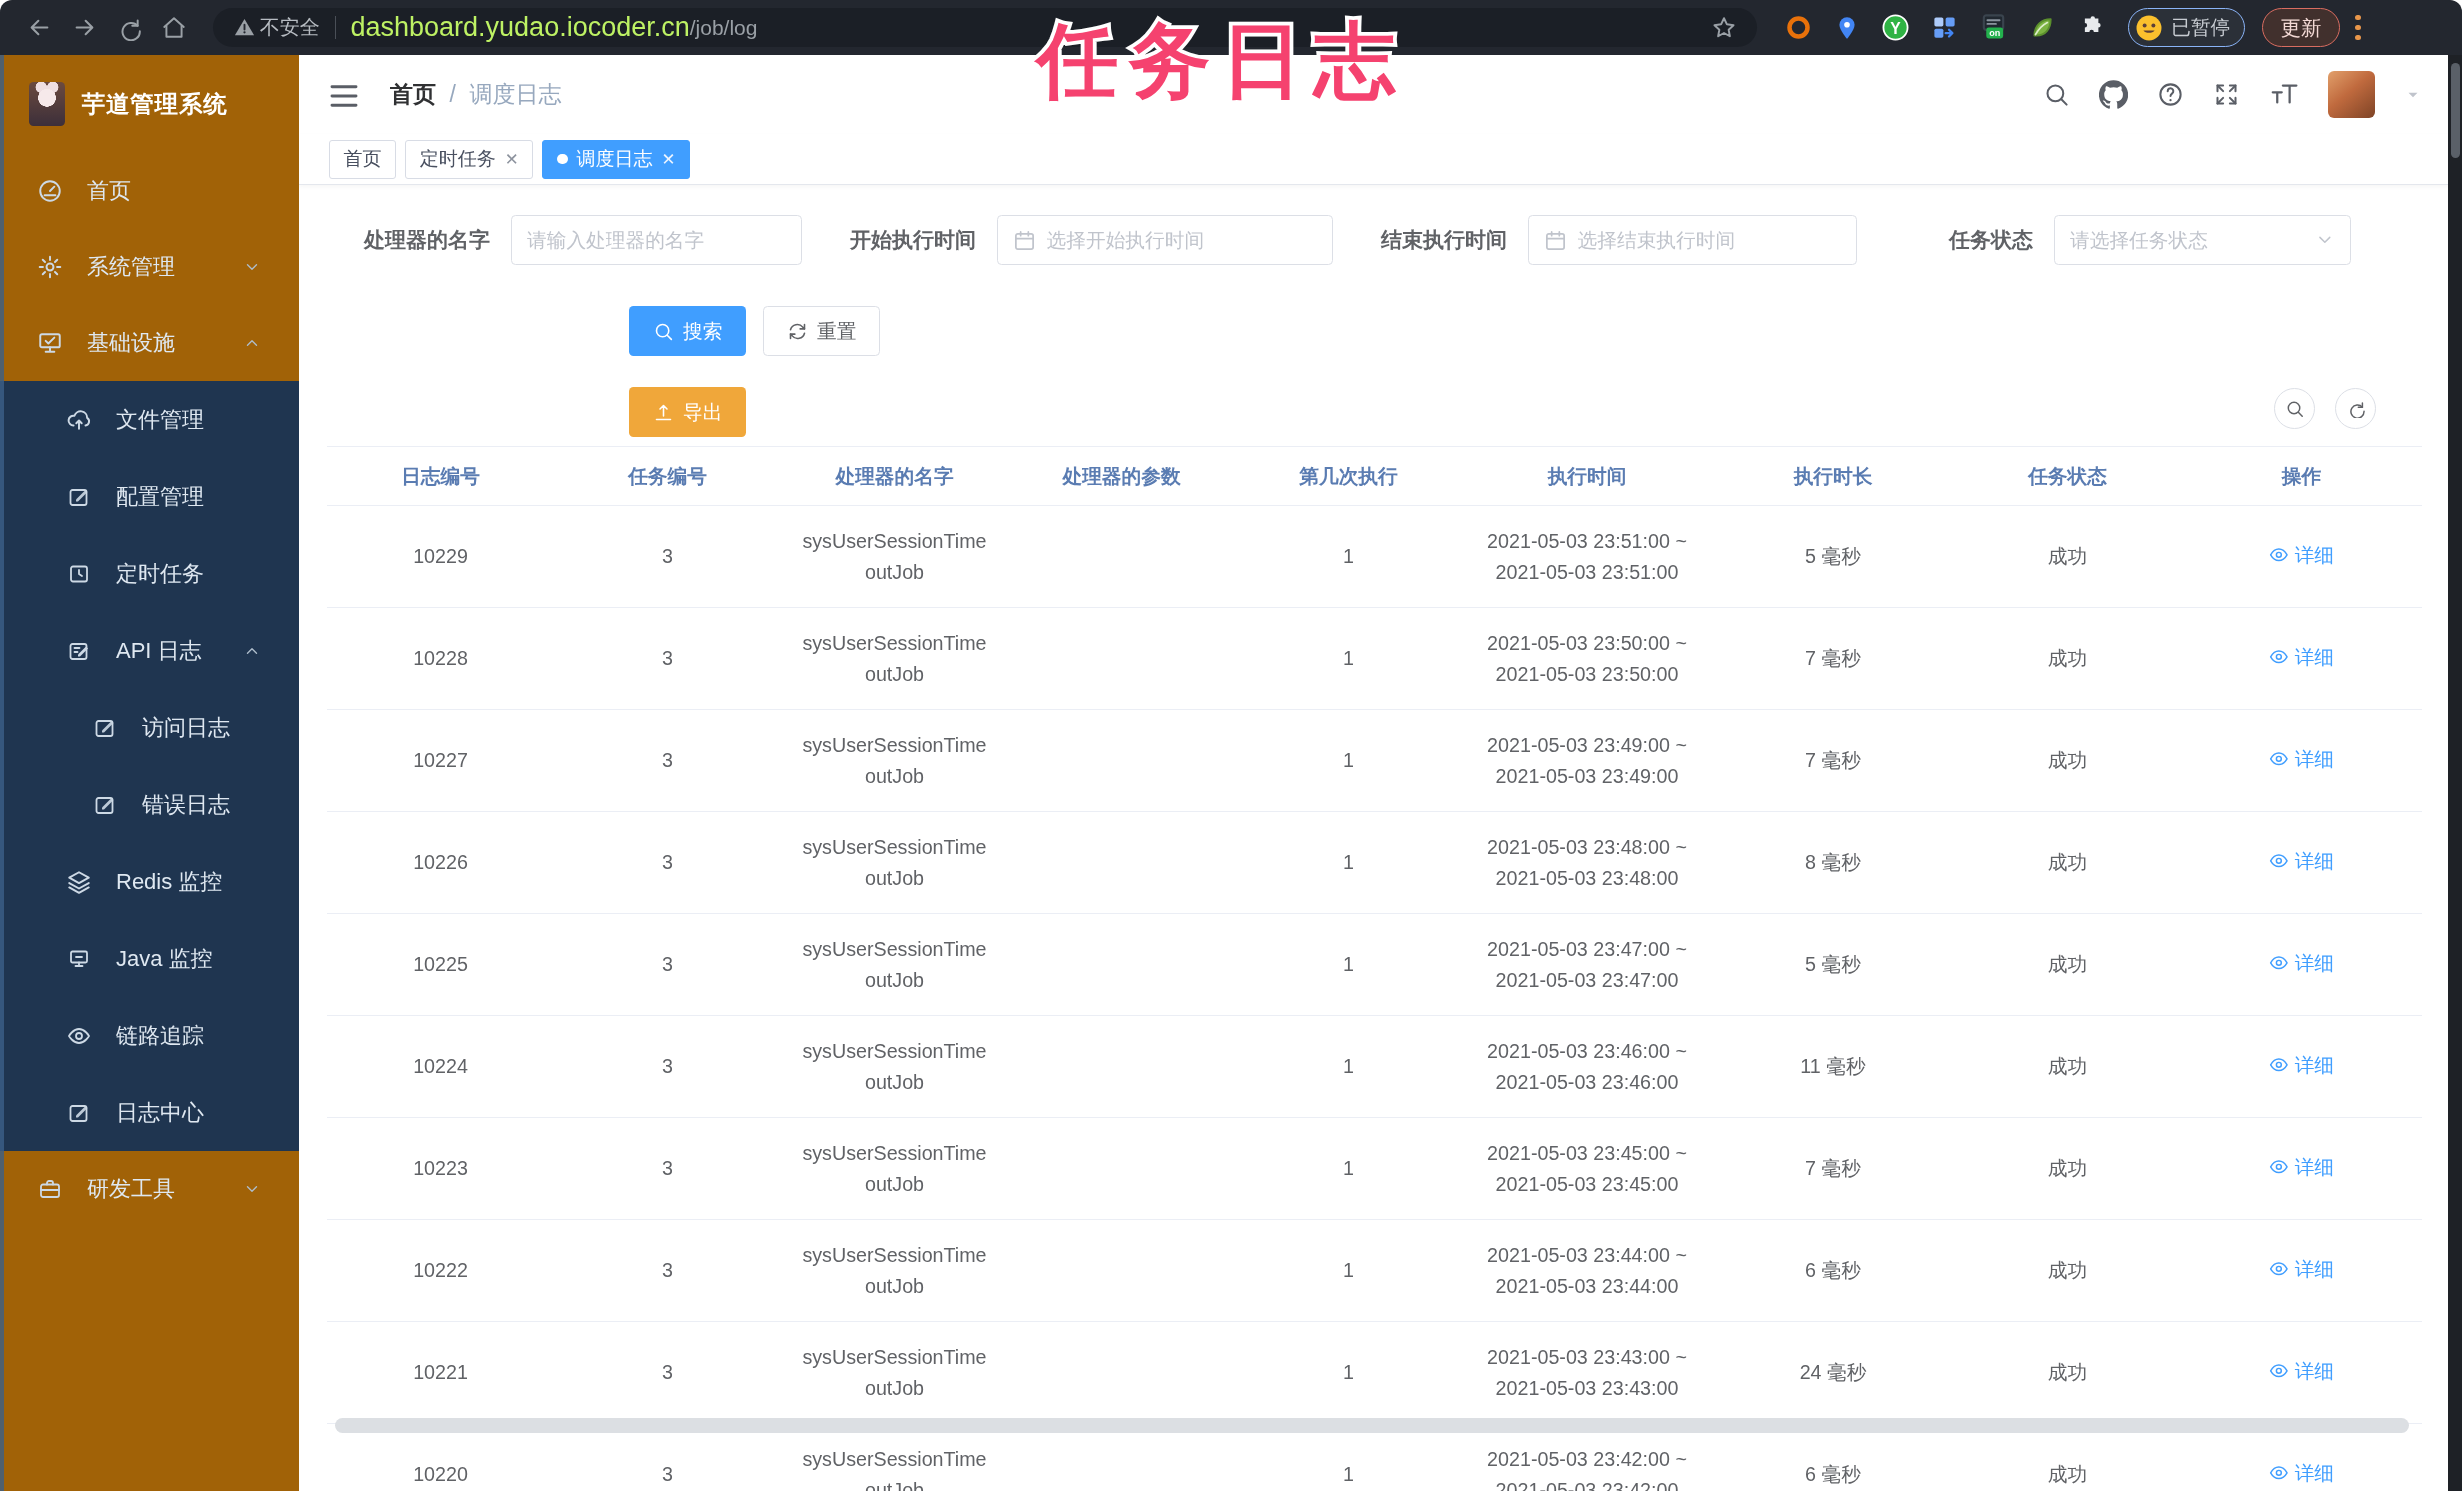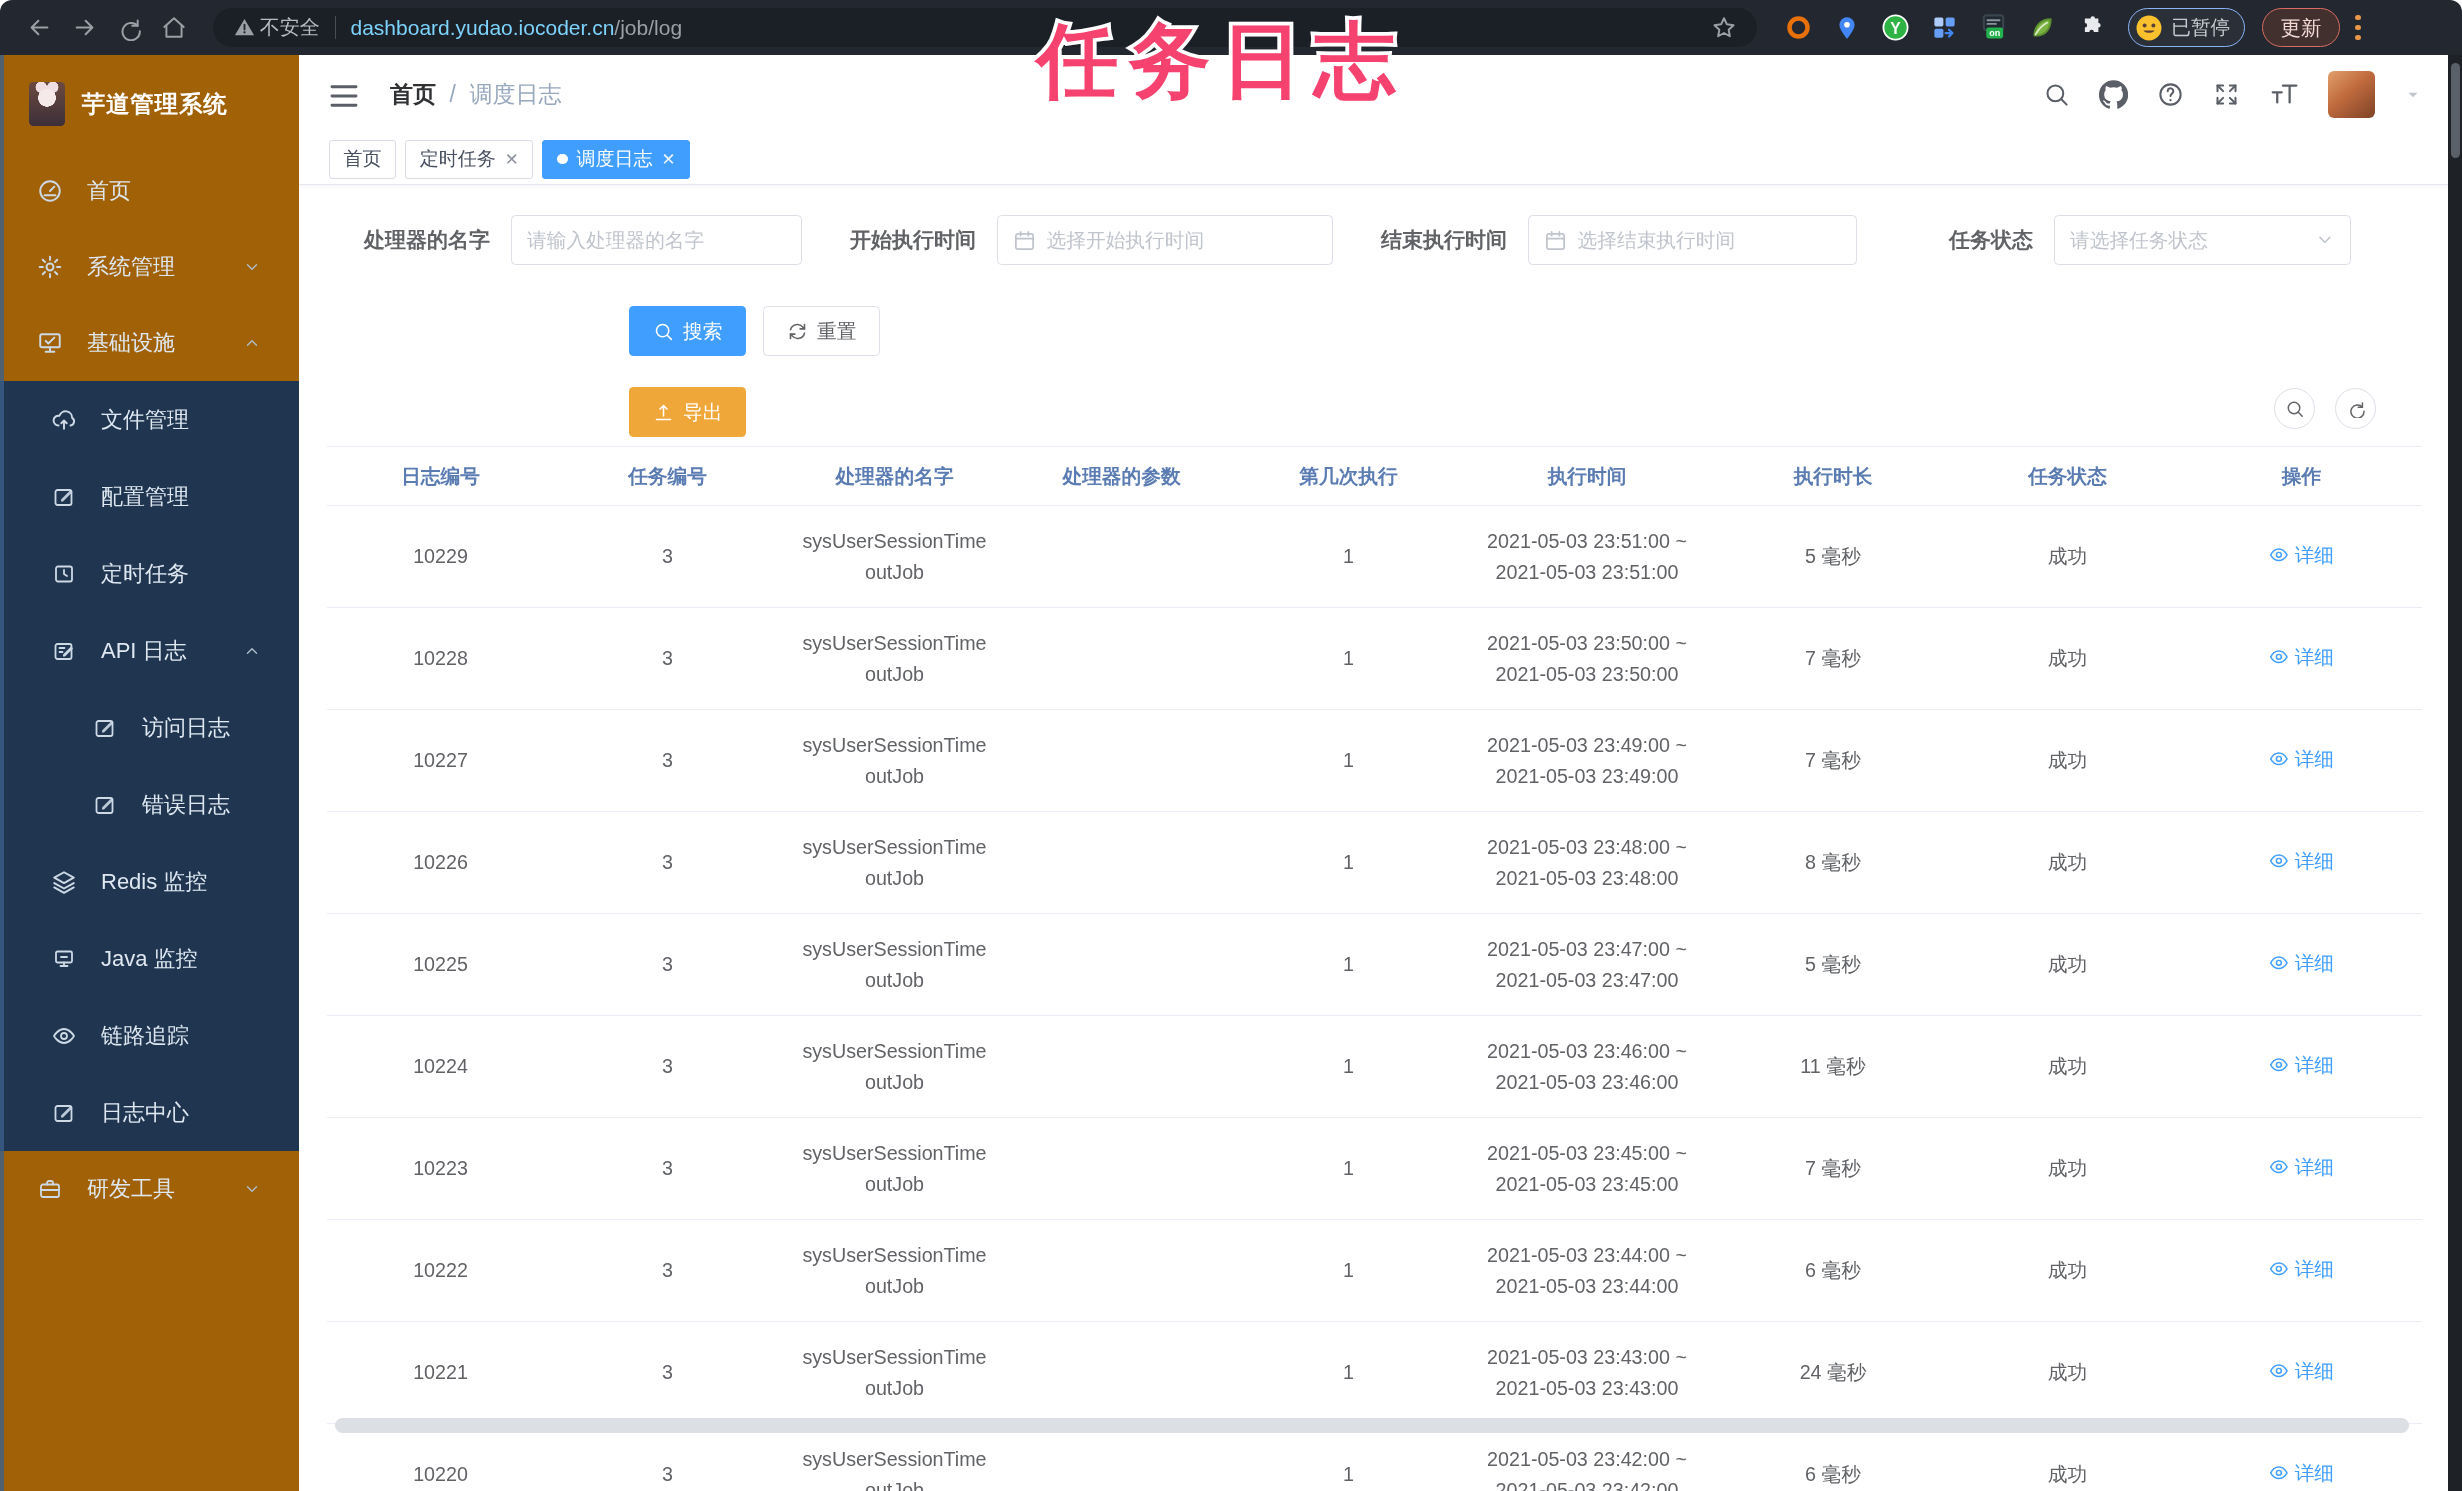--- a/index.html
+++ b/index.html
@@ -6,21 +6,21 @@
   html,body { width:2462px; height:1491px; }
   body { font-family:"Liberation Sans","DejaVu Sans",sans-serif; background:#fff; position:relative; overflow:hidden; color:#606266; }
 
   
   .browser-bar { position:absolute; left:0; top:0; width:2462px; height:55px; background:#23272f; display:flex; align-items:center; border-radius:12px 12px 0 0; z-index:50; }
   .nav-btn { width:42px; height:42px; display:flex; align-items:center; justify-content:center; color:#9aa0a6; flex:0 0 auto; }
   .nav-cluster { display:flex; align-items:center; gap:3px; padding-left:18px; }
   .url-pill { margin-left:18px; width:1544px; height:39px; background:#1b1f26; border-radius:19.7px; display:flex; align-items:center; padding:0 19.7px; color:#9aa0a6; }
   .url-pill .sep { width:0.8px; height:23px; background:#4a4f57; margin:0 15px; }
   .url-secure { font-size:20px; color:#b7bcc2; margin-left:4px; }
-  .url-domain { font-size:21px; color:#7dd3fc; }
+  .url-domain { font-size:27px; color:#bef264; }
   .url-path { font-size:21px; color:#9aa0a6; }
   .url-star { margin-left:auto; color:#9aa0a6; }
   .ext-strip { display:flex; align-items:center; gap:19.7px; margin-left:27px; }
   .ext-icon { width:29px; height:29px; display:flex; align-items:center; justify-content:center; }
   .profile-pill { margin-left:23px; height:39px; border:1.5px solid #8ab4f8; border-radius:19.7px; background:#2b3038; display:flex; align-items:center; gap:7.6px; padding:0 13.6px 0 4.5px; }
   .profile-pill .txt { font-size:19.7px; color:#c7cbd1; }
   .update-btn { margin-left:16.7px; height:39px; border:1.5px solid #d96c60; border-radius:19.7px; background:#41302d; color:#f3d9d5; font-size:20.4px; display:flex; align-items:center; padding:0 18px; }
   .kebab { margin-left:10.6px; color:#e8964a; display:flex; flex-direction:column; gap:4.5px; padding:4.5px; }
   .kebab i { width:5.3px; height:5.3px; border-radius:50%; background:currentColor; display:block; }
 
@@ -32,21 +32,21 @@
       radial-gradient(circle at 50% 36%, #f6e9ea 0 26%, transparent 27%),
       radial-gradient(circle at 34% 12%, #efdfe2 0 12%, transparent 13%),
       radial-gradient(circle at 66% 12%, #efdfe2 0 12%, transparent 13%),
       linear-gradient(#6b4a3f,#3c2f3a); }
   .logo-title { color:#fff; font-size:23.5px; font-weight:bold; letter-spacing:0.8px; }
   .menu-item { display:flex; align-items:center; color:#dfe8f1; font-size:22px; cursor:pointer; }
   .menu-item .mi-icon { width:27px; height:27px; margin-right:24px; display:flex; align-items:center; justify-content:center; color:#cdd9e5; flex:0 0 auto; }
   .menu-item .chev { margin-left:auto; margin-right:38px; color:#aebdcb; }
   .lvl1 { height:76px; padding-left:36px; }
   .submenu { background:#1f3550; }
-  .lvl2 { height:77px; padding-left:50px; }
+  .lvl2 { height:77px; padding-left:65px; }
   .lvl3 { height:77px; padding-left:91px; }
 
   
   .main { position:absolute; left:299px; top:55px; width:2150px; height:1436px; background:#fff; overflow:hidden; }
 
   .topbar { position:absolute; left:0; top:0; width:100%; height:79px; display:flex; align-items:center; background:#fff; }
   .hamburger { margin-left:29px; color:#5a5e66; width:33px; height:30px; }
   .crumb { margin-left:29px; font-size:23px; display:flex; align-items:center; gap:13.6px; }
   .crumb .c1 { color:#303133; font-weight:600; }
   .crumb .sep { color:#97a8be; font-weight:400; }

